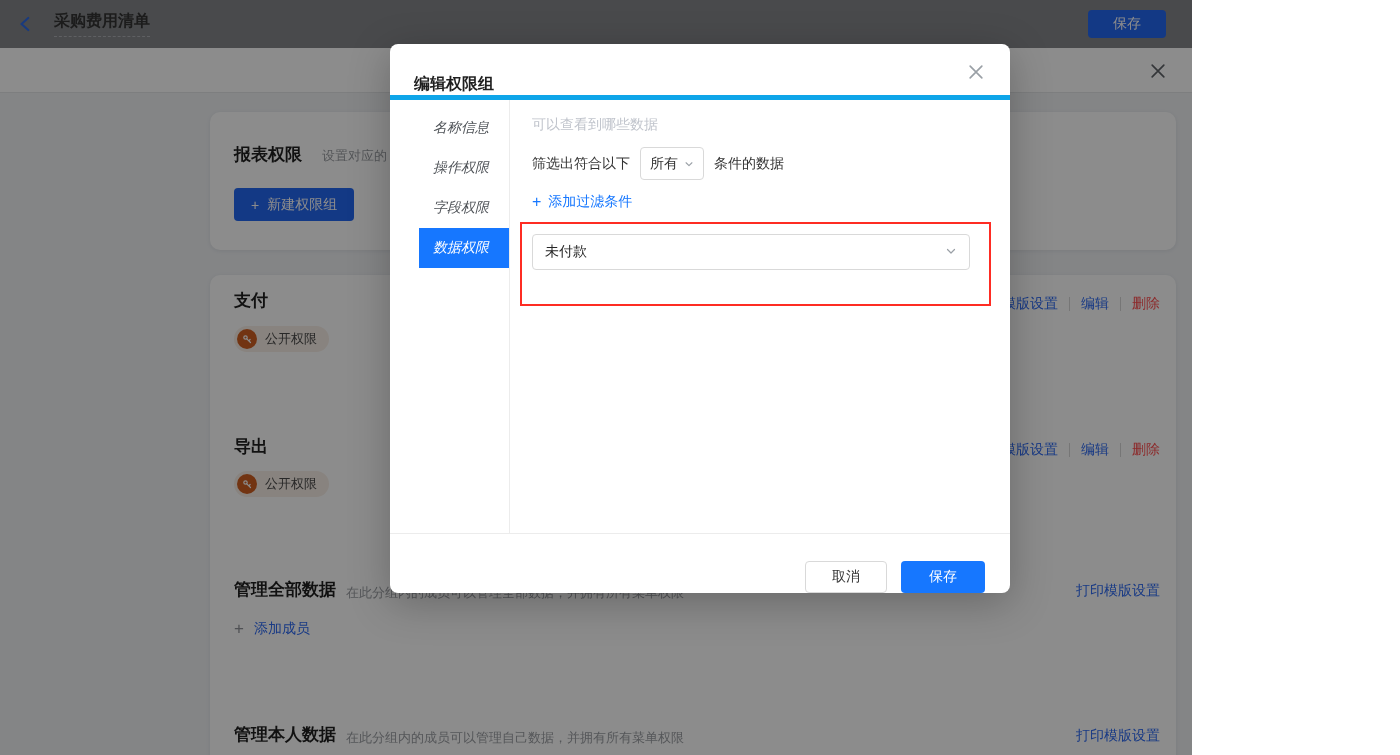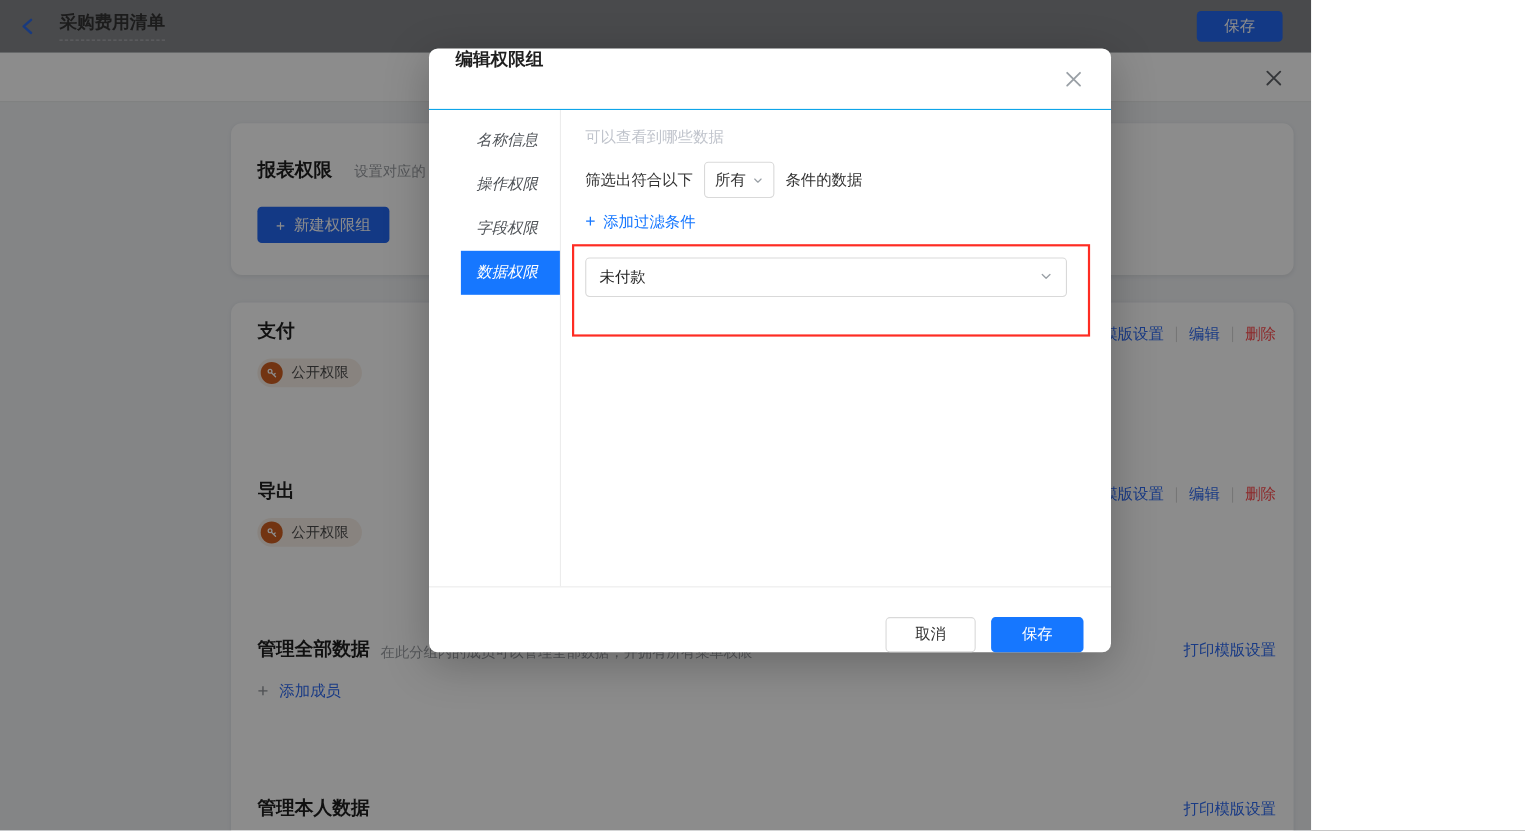--- a/index.html
+++ b/index.html
@@ -50,21 +50,21 @@
   .add-member { display:flex; align-items:center; gap:10px; cursor:pointer; }
   .add-member .plus { font-size:17px; color:#909399; line-height:16px; }
   .add-member .lbl { font-size:14px; color:#2f6bf2; }
 
   
   .overlay { position:absolute; inset:0; background:rgba(0,0,0,0.45); z-index:30; }
 
   
   .dialog { position:absolute; left:390px; top:44px; width:620px; height:549px; background:#fff;
     border-radius:8px; box-shadow:0 10px 40px rgba(0,0,0,.25); z-index:40; }
-  .dlg-header { position:relative; height:56px; border-bottom:1px solid #0ea5e9; display:flex; align-items:flex-start; }
+  .dlg-header { position:relative; height:56px; border-bottom:5px solid #0ea5e9; display:flex; align-items:flex-end; }
   .dlg-title { margin-left:24px; font-size:16px; font-weight:600; color:#1f1f1f; }
   .dlg-close { position:absolute; right:24px; top:18px; width:20px; height:20px; cursor:pointer; }
 
   .dlg-body { position:absolute; top:56px; bottom:60px; left:0; right:0; display:flex; }
   .dlg-sidebar { width:120px; border-right:1px solid #ececec; padding-top:8px;font-style:italic; }
   .tab-item { height:40px; display:flex; align-items:center; justify-content:flex-end; padding-right:20px;
     font-size:14px; color:#4e5257; cursor:pointer; }
   .tab-item.active { background:#1677ff; color:#fff;margin-left:29px; }
 
   .dlg-content { flex:1; padding:14px 40px 0 22px; position:relative; }
@@ -175,20 +175,21 @@
 
         <span class="abs sec-title nowrap" style="left:24px; top:305px;">管理全部数据</span>
         <span class="abs desc-text nowrap" style="left:136px; top:309px;">在此分组内的成员可以管理全部数据，并拥有所有菜单权限</span>
         <span class="abs print-link" style="right:16px; top:307px;">打印模版设置</span>
         <span class="abs add-member" style="left:24px; top:345px;">
           <span class="plus">+</span>
           <span class="lbl">添加成员</span>
         </span>
 
         <span class="abs sec-title nowrap" style="left:24px; top:450px;">管理本人数据</span>
+        <span class="abs desc-text nowrap" style="left:136px; top:454px;">在此分组内的成员可以管理自己数据，并拥有所有菜单权限</span>
         <span class="abs print-link" style="right:16px; top:452px;">打印模版设置</span>
       </div>
     </div>
   </section>
 
   <div class="overlay"></div>
 
   <div class="dialog">
     <div class="dlg-header">
       <span class="dlg-title">编辑权限组</span>

